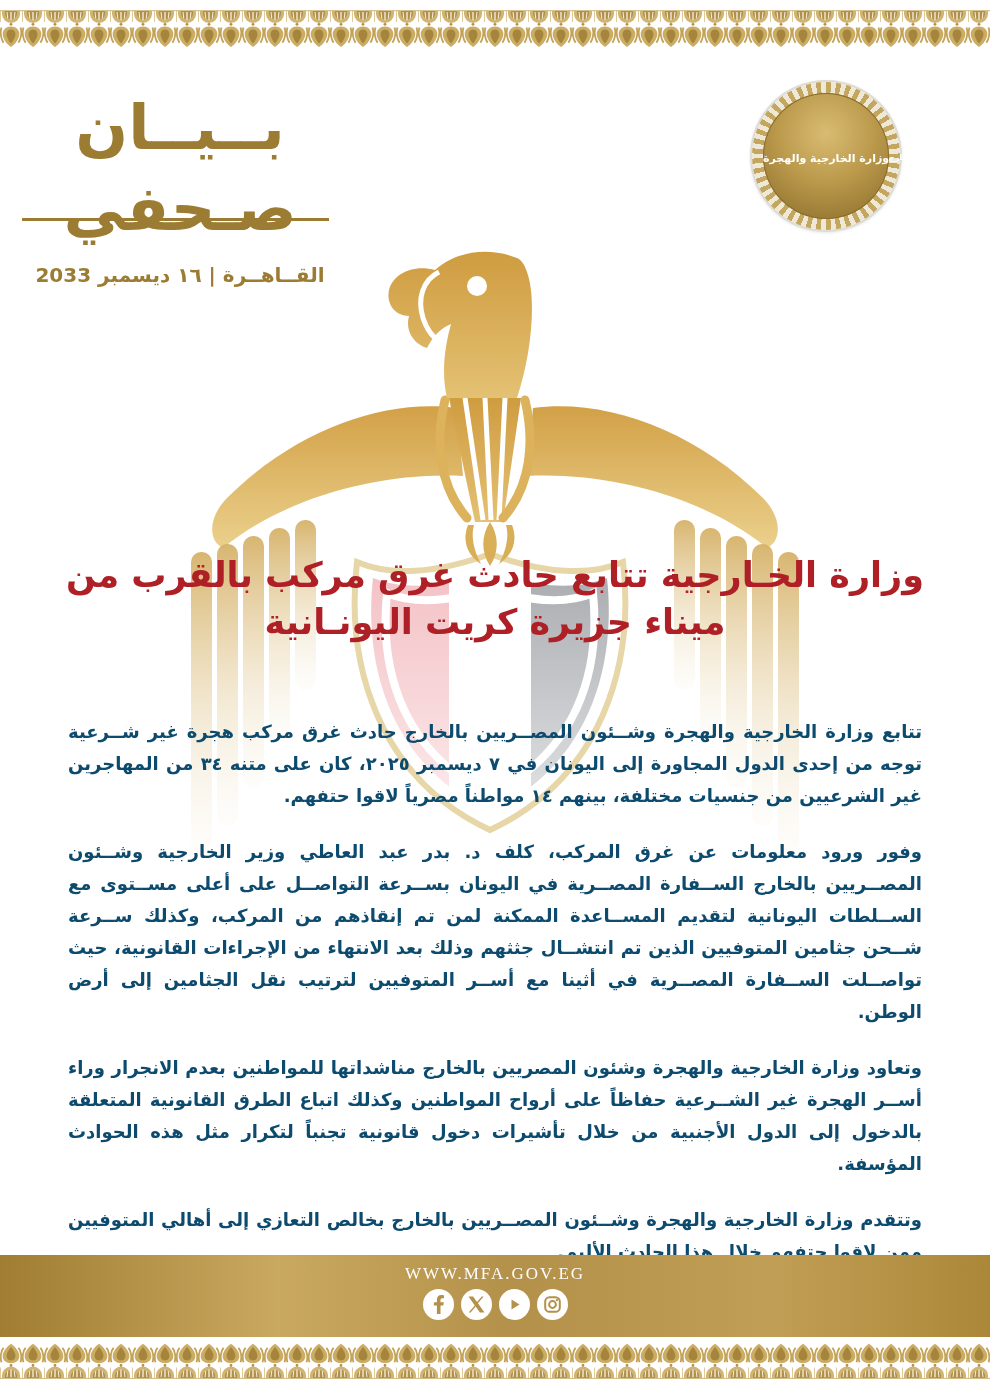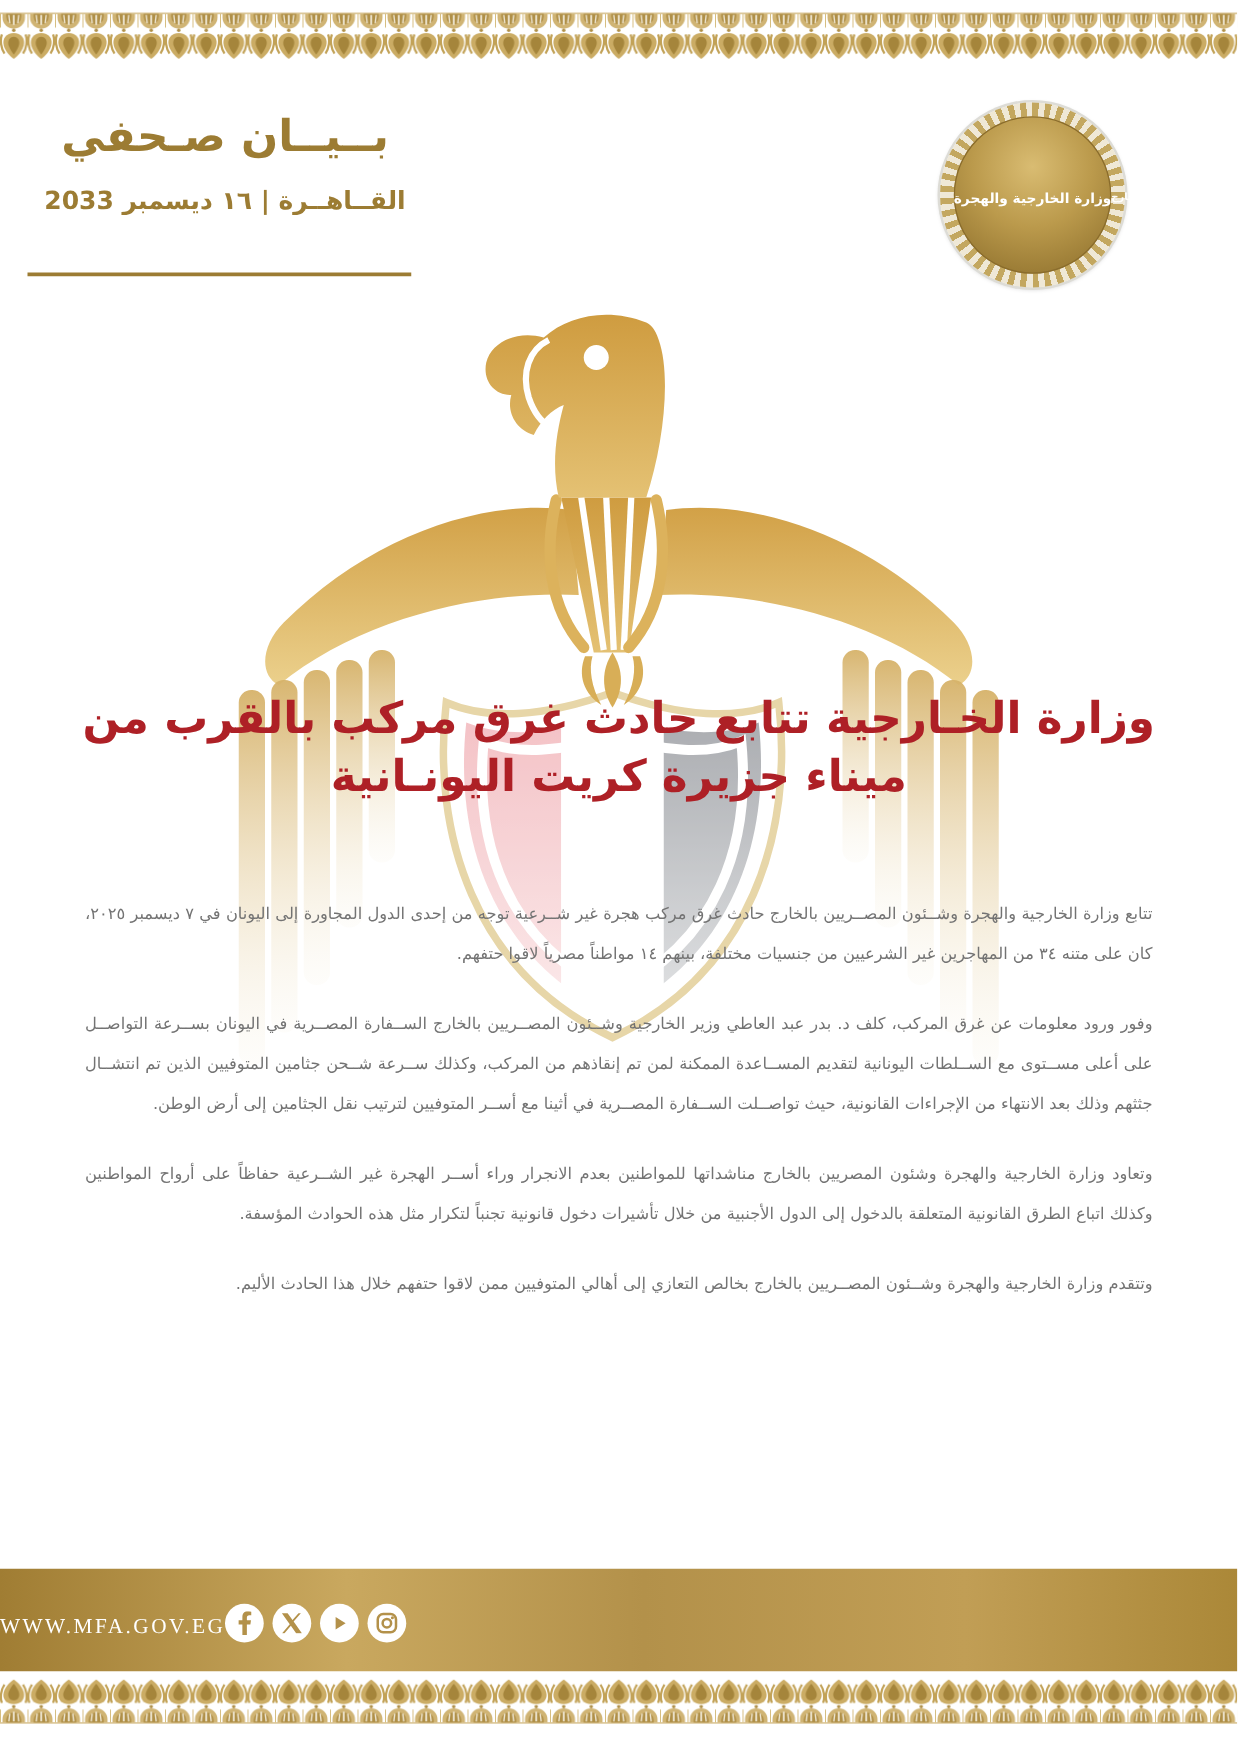--- a/index.html
+++ b/index.html
@@ -16,21 +16,21 @@
   
   .border-band { position: absolute; left: 0; width: 990px; z-index: 1; }
   .border-top { top: 9px; height: 46px; }
   .border-bottom { top: 1336px; height: 44px; transform: scaleY(-1); }
   
   .title-block {
     position: absolute; left: 25px; top: 88px; width: 310px;
     text-align: center; color: #9c7c33; z-index: 2;
   }
   .title-block h1 {
-    font-size: 35px; font-weight: bold; line-height: 1.3;
+    font-size: 62px; font-weight: bold; line-height: 1.3;
     font-family: "DejaVu Sans", sans-serif;
   }
   .dateline { font-size: 20px; font-weight: bold; margin-top: 14px; }
   .header-rule {
     position: absolute; left: 22px; top: 218px; width: 307px; height: 3px;
     background: #9c7c33; z-index: 2;
   }
   
   .seal {
     position: absolute; left: 752px; top: 82px; width: 148px; height: 148px;
@@ -59,29 +59,29 @@
   
   .headline {
     position: absolute; left: 40px; right: 40px; top: 552px;
     text-align: center; color: #ae2026; font-size: 35px; font-weight: bold;
     line-height: 47px; z-index: 2;
   }
   
   .body-text {
     position: absolute; left: 68px; right: 68px; top: 716px;
     direction: rtl; text-align: justify;
-    font-size: 13px; line-height: 32px; font-weight: normal; color: #737373;
+    font-size: 18px; line-height: 32px; font-weight: bold; color: #0c4a6e;
     z-index: 2;
   }
   .body-text p { margin-bottom: 24px; }
   
   .footer-bar {
     position: absolute; left: 0; top: 1255px; width: 990px; height: 82px;
     background: linear-gradient(90deg, #a07d33 0%, #c9a85f 28%, #b3914a 52%, #c19e55 78%, #ab8838 100%);
-    z-index: 2; display: flex; flex-direction: row; align-items: center;
+    z-index: 2; display: flex; flex-direction: column; align-items: center;
   }
   .website {
     margin-top: 9px; color: #ffffff; font-family: "Liberation Serif", serif;
     font-size: 17px; letter-spacing: 2px; font-weight: normal;
   }
   .social-row { display: flex; gap: 7px; margin-top: 5px; }
   .social-circle {
     width: 31px; height: 31px; border-radius: 50%; background: #ffffff;
     display: flex; align-items: center; justify-content: center; cursor: pointer;
   }

